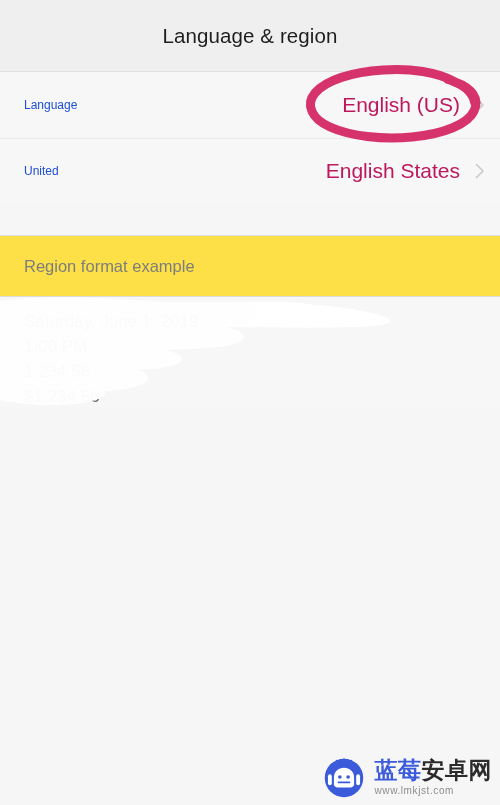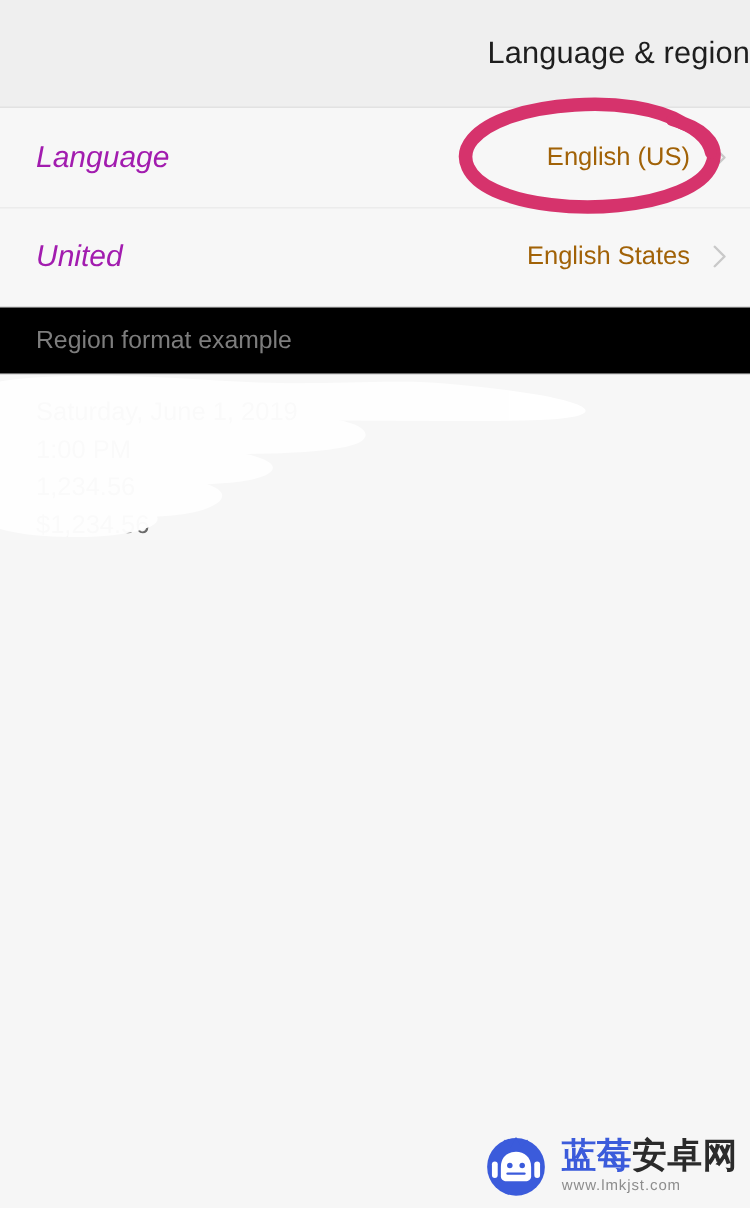--- a/index.html
+++ b/index.html
@@ -15,21 +15,21 @@
     position: relative;
     -webkit-font-smoothing: antialiased;
   }
 
   
   .header {
     height: 72px;
     background: #efefef;
     display: flex;
     align-items: center;
-    justify-content: flex-end;
+    justify-content: center;
     box-sizing: border-box;
     border-bottom: 1px solid #e2e2e2;
     position: relative;
   }
   .header-title {
     font-size: 20.5px;
     color: #1e1e1e;
     letter-spacing: 0.1px;
     font-weight: 400;
   }
@@ -50,59 +50,59 @@
   .row + .row::before {
     content: "";
     position: absolute;
     left: 0;
     right: 0;
     top: 0;
     height: 1px;
     background: #ececec;
   }
   .row-label {
-    font-size: 20px;
-    color: #a21caf;
+    font-size: 12px;
+    color: #1d4ed8;
     flex: 0 0 auto;
     font-weight: 400;
-    font-style: italic;
   }
   .row-spacer {
     flex: 1 1 auto;
   }
   .row-value {
-    font-size: 17px;
-    color: #a16207;
+    font-size: 21px;
+    color: #be185d;
     margin-right: 14px;
     white-space: nowrap;
   }
   .chevron {
     width: 12px;
     height: 20px;
     flex: 0 0 auto;
     display: block;
   }
   .chevron path {
     stroke: #c9c9c9;
     stroke-width: 1.6;
     fill: none;
     stroke-linecap: round;
     stroke-linejoin: round;
   }
 
   
   .section-band {
-    background: #000000;
-    height: 46px;
+    background: #fde047;
+    height: 62px;
     display: flex;
     align-items: center;
     padding-left: 24px;
     box-sizing: border-box;
     border-top: 1px solid #dedede;
     border-bottom: 1px solid #dcdcdc;
+    margin-top: 31px;
   }
   .section-band-title {
     font-size: 16.5px;
     color: #7d7d7d;
   }
 
   
   .example-block {
     position: relative;
     height: 110px;

